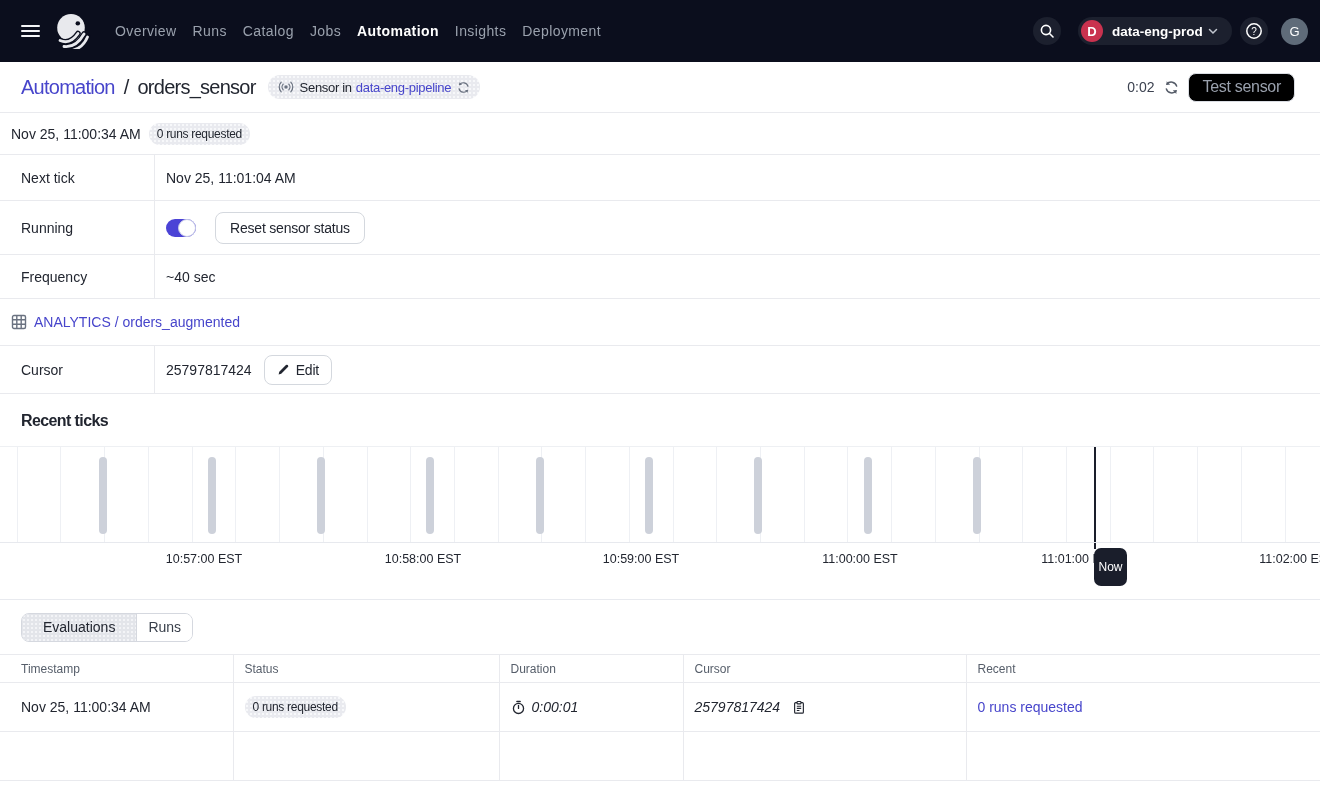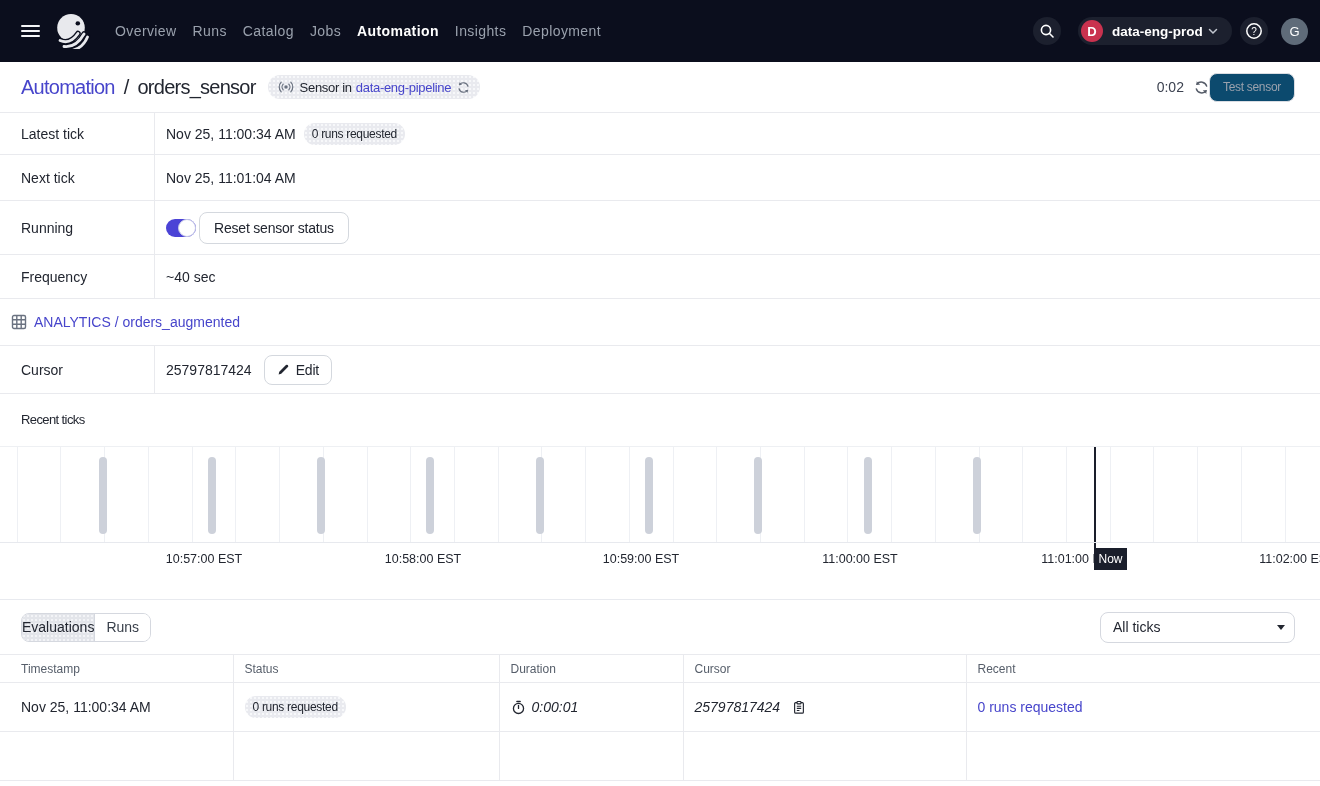--- a/index.html
+++ b/index.html
@@ -19,48 +19,48 @@
 .avatar { width:27px; height:27px; border-radius:50%; background:#5f6b79; color:#fff; font-size:13px; display:flex; align-items:center; justify-content:center; margin-left:13px; }
 
 .pagehead { height:51px; display:flex; align-items:center; border-bottom:1px solid #e9eaee; padding:0 25px 0 21px; }
 .crumbs { font-size:20px; letter-spacing:-0.75px; display:flex; align-items:center; }
 .crumbs a { color:#4745cb; text-decoration:none; }
 .crumbs .sep { margin:0 9px; color:#222630; }
 .sensorpill { margin-left:12px; height:24px; background-color:#e9eaef; background-image:radial-gradient(#f7f8fa 0.9px, transparent 1px); background-size:4px 4px; border-radius:12px; display:flex; align-items:center; font-size:13px; letter-spacing:-0.3px; padding:0 10px; color:#222630; }
 .sensorpill a { color:#4745cb; text-decoration:none; margin-left:4px; }
 .headright { margin-left:auto; display:flex; align-items:center; }
 .countdown { font-size:14px; color:#3c4250; }
-.testbtn { height:29px; border:1px solid #dadde3; border-radius:8px; background:#0c4a6e;
-  color:#9aa1ad; font-size:12px; letter-spacing:-0.3px; padding:0 13px; display:flex; align-items:center; }
+.testbtn { margin-left:9px; height:29px; border:1px solid #dadde3; border-radius:8px; background:#000000;
+  color:#9aa1ad; font-size:16px; letter-spacing:-0.3px; padding:0 13px; display:flex; align-items:center; }
 
 .meta { }
 .mrow { display:flex; border-bottom:1px solid #e9eaee; }
 .mlabel { width:155px; border-right:1px solid #e9eaee; padding-left:21px; display:flex; align-items:center; font-size:14px; }
 .mval { flex:1; padding-left:11px; display:flex; align-items:center; font-size:14px; }
 .graypill { background-color:#e9eaef; background-image:radial-gradient(#f7f8fa 0.9px, transparent 1px); background-size:4px 4px; border-radius:12px; height:22px; display:flex; align-items:center; font-size:12px; letter-spacing:-0.3px; padding:0 8px; }
 .toggle { width:30px; height:18px; background:#4b43d6; border-radius:9px; position:relative; }
 .toggle .knob { position:absolute; right:0px; top:0px; width:18px; height:18px; border-radius:50%; background:#fff; border:1px solid #c7c9e8; }
 .btn { height:32px; border:1px solid #d4d8de; border-radius:8px; background:#fff; font-size:14px; letter-spacing:-0.2px; color:#222630;
   display:flex; align-items:center; padding:0 14px; }
 .alink { color:#4745cb; text-decoration:none; }
 
-.rtick-head { height:52px; padding:18px 0 0 21px; font-size:13px; font-weight:400; letter-spacing:-0.6px; }
+.rtick-head { height:52px; padding:18px 0 0 21px; font-size:16px; font-weight:700; letter-spacing:-0.6px; }
 .chart { position:relative; height:97px; border-top:1px solid #eef0f3; border-bottom:1px solid #e7e9ee; overflow:hidden; }
 .gline { position:absolute; top:0; bottom:0; width:1px; background:#eef0f4; }
 .tbar { position:absolute; top:10px; height:77px; width:8px; border-radius:4px; background:#cdd1da; }
 .nowline { position:absolute; top:0; height:97px; width:2px; background:#1a1e2b; }
 .axis { position:relative; height:57px; }
 .alabel { position:absolute; top:9px; font-size:12.5px; color:#222630; transform:translateX(-50%); white-space:nowrap; }
-.nowbox { position:absolute; left:1094px; top:5px; width:33px; height:22px; background:#1a1e2b; color:#fff;
-  font-size:12px; display:flex; align-items:center; justify-content:center; }
+.nowbox { position:absolute; left:1094px; top:5px; width:33px; height:38px; background:#1a1e2b; color:#fff;
+  font-size:12px; display:flex; align-items:center; justify-content:center;border-radius:7px; }
 .axis-divider { position:absolute; bottom:0; left:0; right:0; border-bottom:1px solid #e8eaef; }
 
 .tabsrow { height:54px; display:flex; align-items:center; padding:0 25px 0 21px; }
 .seg { display:flex; height:29px; border:1px solid #d5d8df; border-radius:8px; overflow:hidden; font-size:14px; }
-.seg .on { background-color:#e3e5ea; background-image:radial-gradient(#f3f4f7 0.9px, transparent 1px); background-size:4px 4px; display:flex; align-items:center; padding:0 0; font-weight:500; border-right:1px solid #d5d8df; }
+.seg .on { background-color:#e3e5ea; background-image:radial-gradient(#f3f4f7 0.9px, transparent 1px); background-size:4px 4px; display:flex; align-items:center; padding:0 21px; font-weight:500; border-right:1px solid #d5d8df; }
 .seg .off { background:#fff; display:flex; align-items:center; padding:0 11px; color:#383f4a; }
 .allticks { margin-left:auto; width:195px; height:31px; border:1px solid #d5d8df; border-radius:8px; display:flex; align-items:center; font-size:14px; padding:0 9px 0 12px; }
 .caret { margin-left:auto; width:0; height:0; border-left:4.5px solid transparent; border-right:4.5px solid transparent; border-top:5.5px solid #222630; }
 
 table.grid { width:100%; border-collapse:collapse; table-layout:fixed; }
 table.grid td, table.grid th { border-right:1px solid #e9eaee; vertical-align:middle; }
 table.grid td:last-child, table.grid th:last-child { border-right:none; }
 table.grid th { border-top:1px solid #e9eaee; border-bottom:1px solid #e9eaee; height:28px; font-weight:400;
   font-size:12px; color:#565e6a; text-align:left; padding-left:11px; }
 table.grid td { border-bottom:1px solid #e9eaee; height:49px; font-size:14px; padding-left:11px; }
@@ -146,39 +146,38 @@
       <path d="M13.5 6.5 A6 6 0 0 0 3 4.5 M2.5 9.5 A6 6 0 0 0 13 11.5" stroke="#555c68" stroke-width="1.6" fill="none" stroke-linecap="round"></path>
       <path d="M2.8 1.2 L2.8 5 L6.6 5 Z" fill="#555c68"></path>
       <path d="M13.2 14.8 L13.2 11 L9.4 11 Z" fill="#555c68"></path>
     </svg>
     <div class="testbtn">Test sensor</div>
   </div>
 </div>
 
 <div class="meta">
   <div class="mrow" style="height:42px">
-    <div class="mlabel">Latest tick</div>
     <div class="mval">
       <span>Nov 25, 11:00:34 AM</span>
       <div class="graypill" style="margin-left:8px">0 runs requested</div>
     </div>
   </div>
   <div class="mrow" style="height:46px">
     <div class="mlabel">Next tick</div>
     <div class="mval">
         <span>Nov 25, 11:01:04 AM</span>
       </div>
   </div>
   <div class="mrow" style="height:54px">
     <div class="mlabel">Running</div>
     <div class="mval">
       <div class="toggle">
           <div class="knob"></div>
         </div>
-      <div class="btn" style="margin-left:3px">Reset sensor status</div>
+      <div class="btn" style="margin-left:19px">Reset sensor status</div>
     </div>
   </div>
   <div class="mrow" style="height:44px">
     <div class="mlabel">Frequency</div>
     <div class="mval">
         <span>~40 sec</span>
       </div>
   </div>
   <div class="mrow" style="height:47px">
     <div class="mval">
@@ -257,24 +256,20 @@
   <div style="position:absolute;left:1094px;top:0;width:2px;height:6px;background:#1a1e2b"></div>
     <div class="nowbox">Now</div>
   <div class="axis-divider"></div>
 </div>
 
 <div class="tabsrow">
   <div class="seg">
     <div class="on">Evaluations</div>
     <div class="off">Runs</div>
   </div>
-  <div class="allticks">
-      <span>All ticks</span>
-      <div class="caret"></div>
-    </div>
 </div>
 
 <table class="grid">
   <tbody>
       <tr>
     <th class="c1">Timestamp</th>
         <th class="c2">Status</th>
         <th class="c3">Duration</th>
         <th class="c4">Cursor</th>
         <th>Recent</th>

